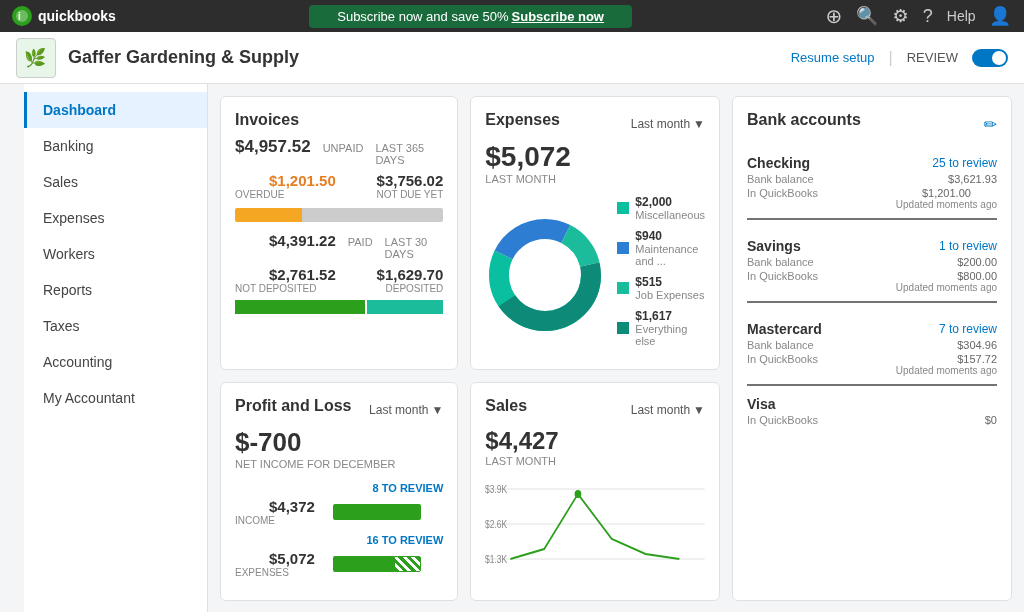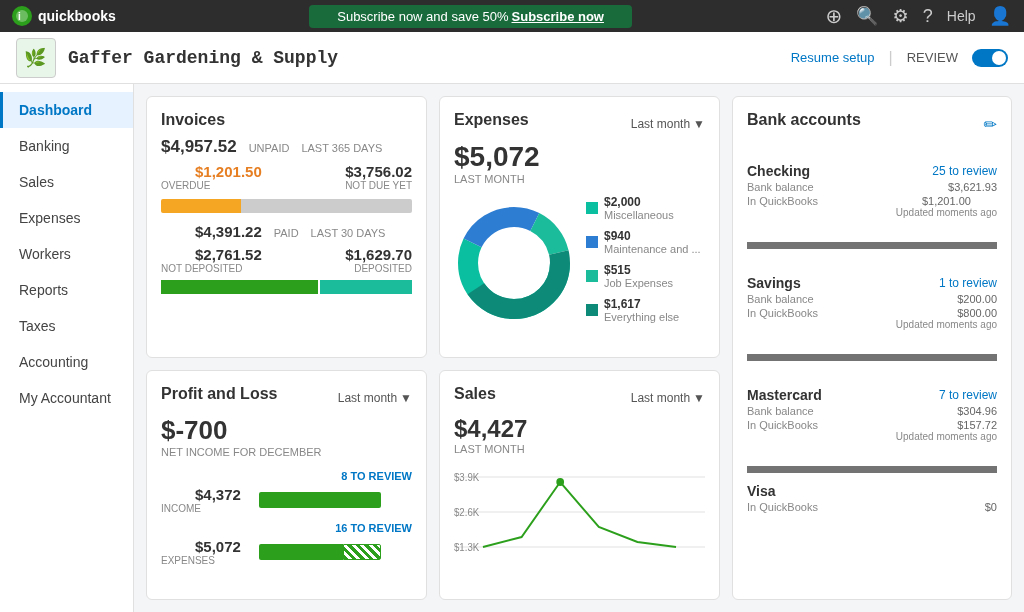--- a/index.html
+++ b/index.html
@@ -36,39 +36,40 @@
       height: 52px;
       display: flex;
       align-items: center;
       padding: 0 16px;
       border-bottom: 1px solid #e0e0e0;
       flex-shrink: 0;
     }
     .company-logo-placeholder {
       width: 40px; height: 40px; background: #e8f5e9; border: 1px solid #ccc; display: flex; align-items: center; justify-content: center; border-radius: 4px; margin-right: 12px; font-size: 18px;
     }
-    .company-name { font-size: 18px; font-weight: 600; color: #333; flex: 1; font-family: Liberation Mono, monospace; }
+    .company-name { font-size: 18px; font-weight: 600; color: #333; flex: 1; }
     .header-actions { display: flex; align-items: center; gap: 14px; }
     .resume-setup { color: #0077c5; font-size: 13px; cursor: pointer; }
     .header-divider { color: #ccc; }
     .privacy-label { font-size: 13px; color: #555; }
     .toggle { width: 36px; height: 18px; background: #0077c5; border-radius: 9px; display: inline-block; position: relative; cursor: pointer; }
     .toggle-circle { width: 14px; height: 14px; background: #fff; border-radius: 50%; position: absolute; right: 2px; top: 2px; }
 
     
     .app-body { display: flex; flex: 1; overflow: hidden; }
 
     
     .sidebar {
-      width: 134px;
+      width: 184px;
       background: #fff;
       border-right: 1px solid #e0e0e0;
       flex-shrink: 0;
       padding-top: 8px;
       overflow-y: auto;
+      margin-left: 24px;
     }
     .nav-item {
       padding: 10px 16px;
       font-size: 14px;
       color: #444;
       cursor: pointer;
       border-left: 3px solid transparent;
     }
     .nav-item.active { background: #e6f2ff; color: #0077c5; border-left: 3px solid #0077c5; font-weight: 600; }
 
@@ -119,21 +120,21 @@
     .legend-items { flex: 1; }
     .legend-item { display: flex; align-items: center; gap: 6px; margin-bottom: 8px; font-size: 12px; }
     .legend-dot { width: 12px; height: 12px; flex-shrink: 0; }
     .legend-label { color: #333; font-weight: 600; }
     .legend-sub { color: #888; font-size: 11px; }
 
     
     .bank-card { grid-column: 3; grid-row: 1 / 3; }
     .bank-header { display: flex; justify-content: space-between; align-items: center; }
     .bank-edit-icon { color: #0077c5; cursor: pointer; font-size: 16px; }
-    .bank-account-item { margin-top: 26px; padding-bottom: 24px; border-bottom: 7px solid #737373; }
+    .bank-account-item { margin-top: 18px; padding-bottom: 8px; border-bottom: 2px solid #737373; }
     .bank-account-name { font-size: 14px; font-weight: 600; color: #333; }
     .bank-review-link { font-size: 12px; color: #0077c5; cursor: pointer; }
     .bank-detail-row { display: flex; justify-content: space-between; font-size: 11px; color: #666; margin-top: 2px; }
     .bank-detail-label { color: #888; }
     .bank-update { font-size: 10px; color: #888; }
 
     
     .pl-card { grid-column: 1; grid-row: 2; }
     .negative-amount { font-size: 26px; font-weight: 700; color: #333; }
     .net-income-label { font-size: 11px; color: #888; margin-bottom: 12px; }

